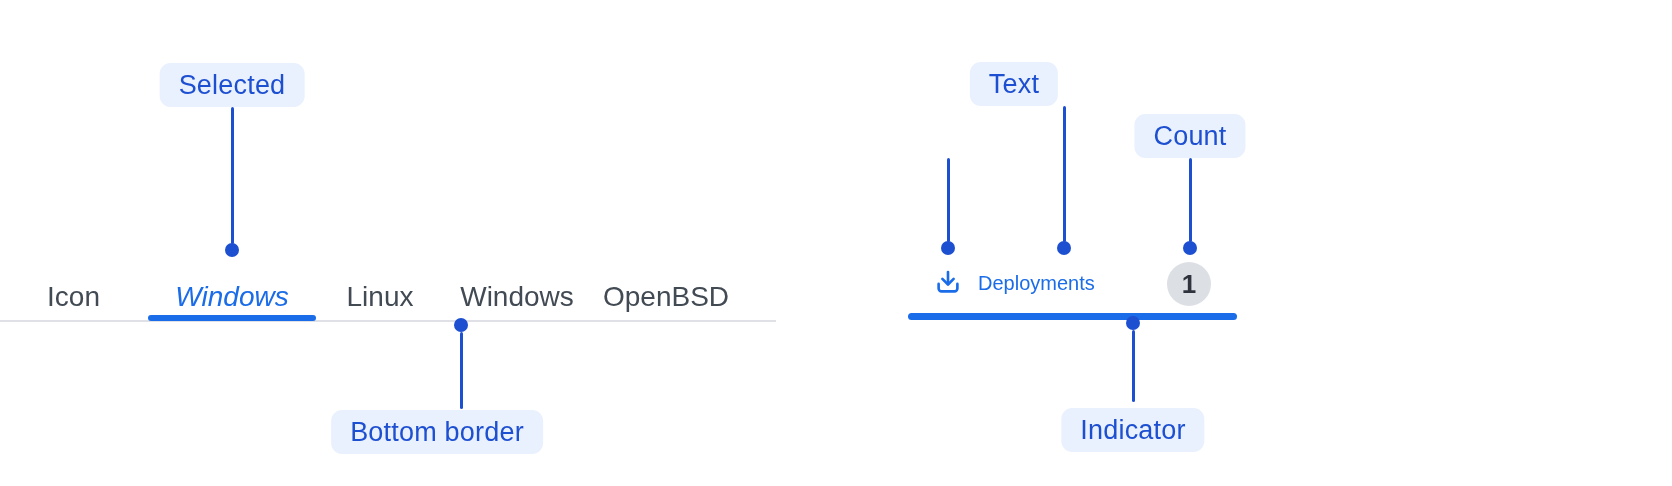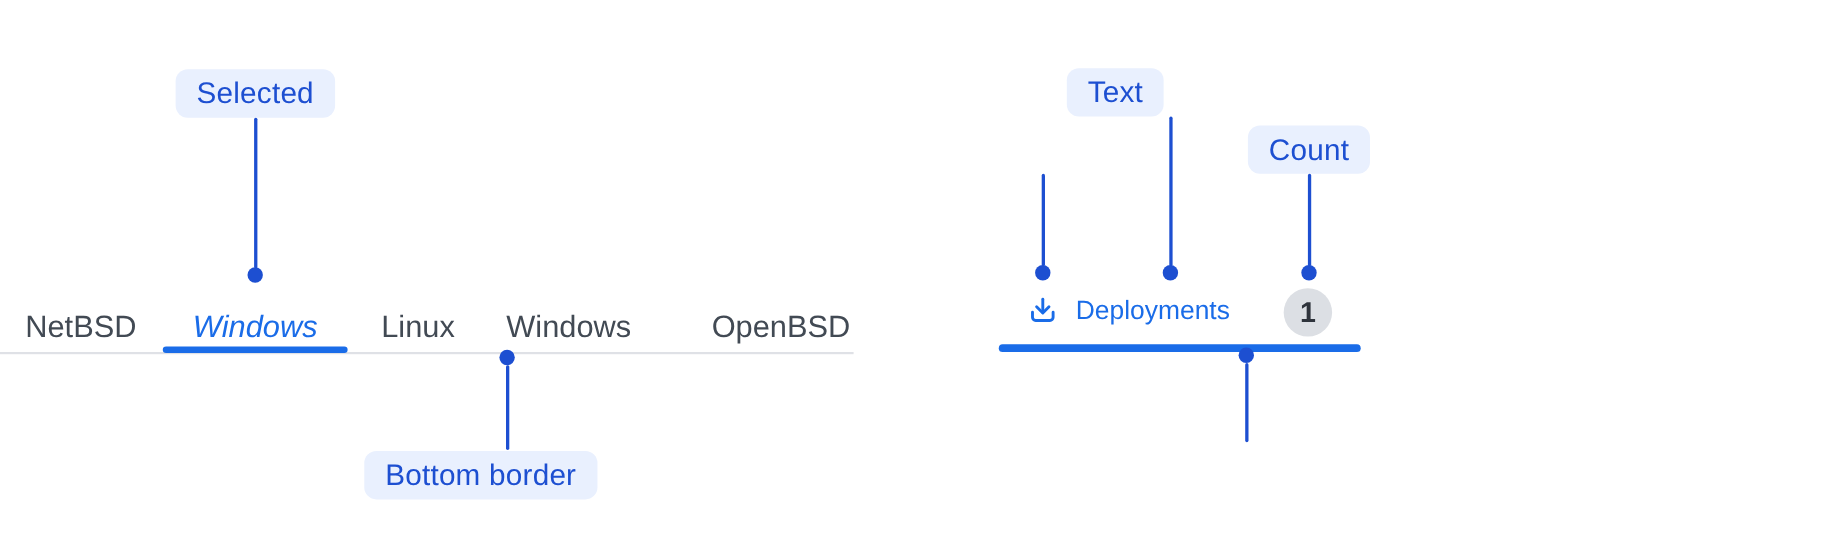--- a/index.html
+++ b/index.html
@@ -34,46 +34,46 @@
   }
   .tab.selected{color:var(--accent-blue);font-style:italic;}
   .tab .underline{
     position:absolute;left:0;right:0;top:43px;height:6px;border-radius:3px;
     background:var(--accent-blue);
   }
 
   
   .indicator{position:absolute;left:908px;top:313px;width:329px;height:7px;border-radius:3.5px;background:var(--accent-blue);}
   .deploy-icon{position:absolute;left:933px;top:267px;width:30px;height:30px;}
-  .deploy-label{position:absolute;left:978px;top:267px;height:32px;line-height:32px;font-size:24px;font-weight:500;color:var(--accent-blue);white-space:nowrap;}
+  .deploy-label{position:absolute;left:978px;top:267px;height:32px;line-height:32px;font-size:20px;font-weight:500;color:var(--accent-blue);white-space:nowrap;}
   .count-badge{
     position:absolute;left:1167px;top:262px;width:44px;height:44px;border-radius:50%;
     background:var(--badge-bg);color:var(--badge-text);
     font-size:26px;font-weight:600;display:flex;align-items:center;justify-content:center;
   }
 </style>
 </head>
 <body>
 
 <div class="canvas">
 
   <div class="pill" style="left:232px;top:63px;">Selected</div>
   <div class="aline" style="left:230.5px;top:107px;height:137px;"></div>
   <div class="adot" style="left:225px;top:243px;"></div>
 
   <div class="baseline"></div>
 
-  <div class="tab" style="left:1px;width:145px;">NetBSD</div>
+  <div class="tab" style="left:1px;width:145px;">Icon</div>
   <div class="tab selected" style="left:148px;width:168px;">
     <span>Windows</span>
     <span class="underline"></span>
   </div>
   <div class="tab" style="left:318px;width:124px;">Linux</div>
   <div class="tab" style="left:444px;width:146px;">Windows</div>
-  <div class="tab" style="left:620px;width:180px;">OpenBSD</div>
+  <div class="tab" style="left:576px;width:180px;">OpenBSD</div>
 
   <div class="adot" style="left:454px;top:318px;"></div>
   <div class="aline" style="left:459.5px;top:332px;height:77px;"></div>
   <div class="pill" style="left:437px;top:410px;">Bottom border</div>
 
   <div class="pill" style="left:1014px;top:62px;">Text</div>
   <div class="pill" style="left:1190px;top:114px;">Count</div>
 
   <div class="aline" style="left:946.5px;top:158px;height:84px;"></div>
   <div class="aline" style="left:1062.5px;top:106px;height:136px;"></div>
@@ -88,14 +88,15 @@
       <path d="M7.5 9.5 12 14l4.5-4.5" stroke="#1a6ce8" stroke-width="2.1" stroke-linecap="round" stroke-linejoin="round"></path>
       <path d="M4.5 13.5v3.7a2.3 2.3 0 0 0 2.3 2.3h10.4a2.3 2.3 0 0 0 2.3-2.3v-3.7" stroke="#1a6ce8" stroke-width="2.1" stroke-linecap="round"></path>
     </svg>
     <div class="deploy-label">Deployments</div>
     <div class="count-badge">1</div>
     <div class="indicator"></div>
   </div>
 
   <div class="adot" style="left:1126px;top:316px;"></div>
   <div class="aline" style="left:1131.5px;top:330px;height:72px;"></div>
+  <div class="pill" style="left:1133px;top:408px;">Indicator</div>
 
 </div>
 
 </body></html>

